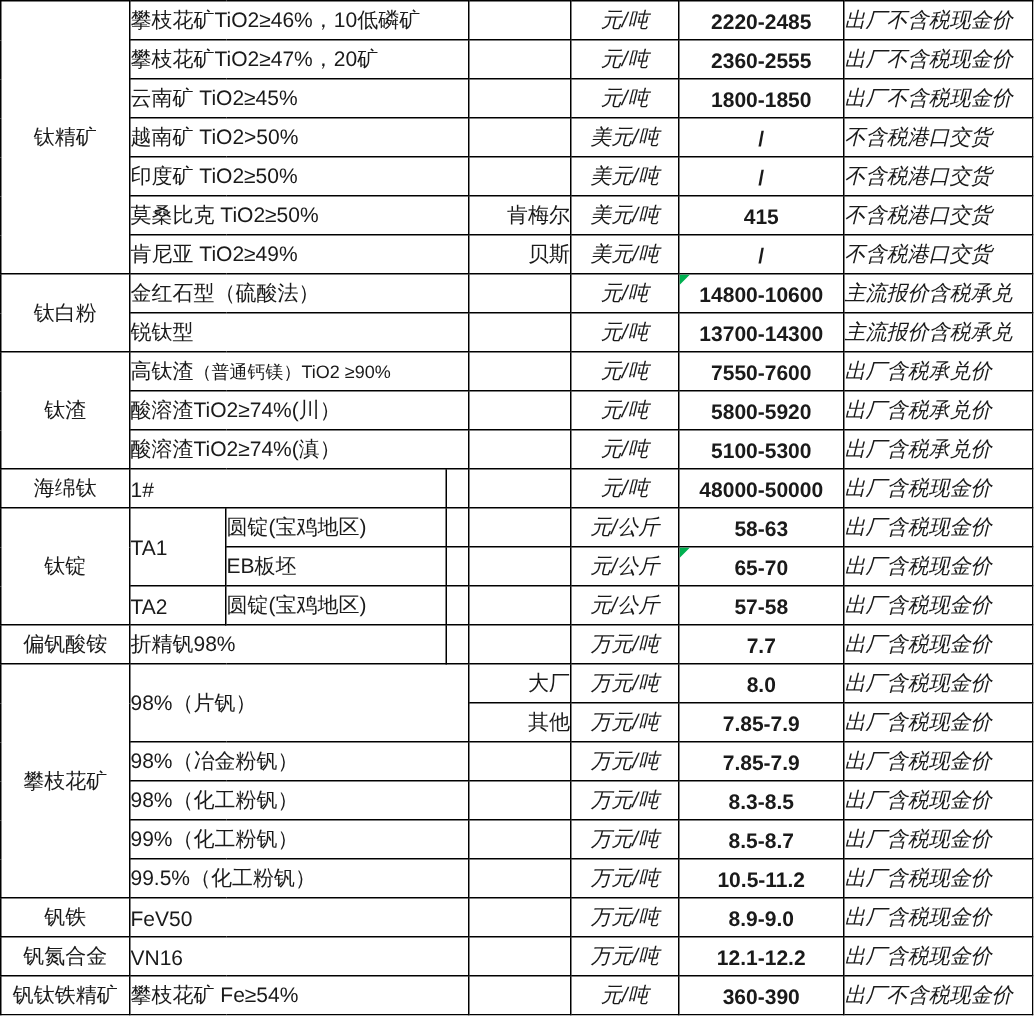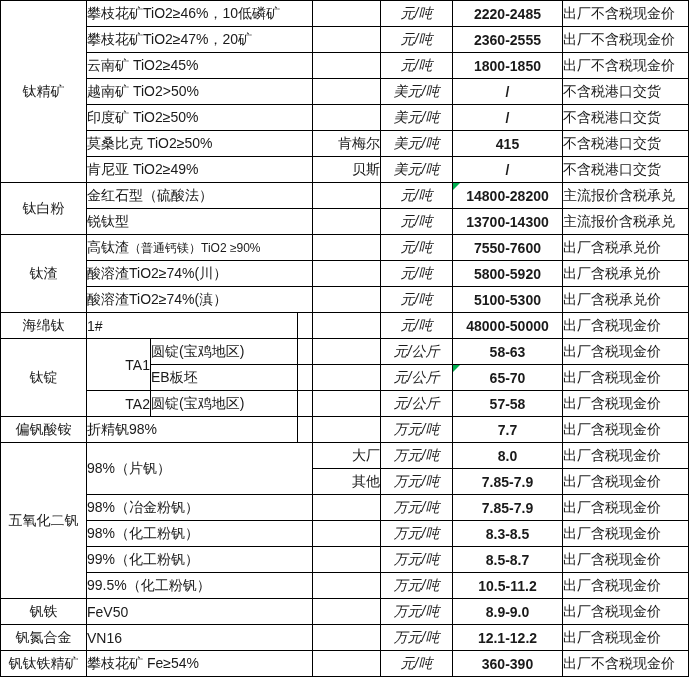--- a/index.html
+++ b/index.html
@@ -16,26 +16,26 @@
     padding: 0;
     height: 25px;
     overflow: hidden;
     white-space: nowrap;
     vertical-align: middle;
     font-size: 14px;
     background: #ffffff;
   }
   td.cat   { text-align: center; font-size: 15px; }
   td.spec  { text-align: left; padding-left: 3px; font-size: 15px; }
-  td.grade { text-align: right; padding-left: 3px; font-size: 15px; }
+  td.grade { text-align: left; padding-left: 3px; font-size: 15px; }
   td.gap   { }
   td.vendor{ text-align: right; font-size: 14px; }
   td.unit  { text-align: center; font-size: 14px; font-style: italic; }
   td.price { text-align: center; font-size: 15px; position: relative; font-weight: bold; }
-  td.terms { text-align: left; padding-left: 2px; font-size: 14px; }
+  td.terms { text-align: left; padding-left: 2px; font-size: 14px; font-style: italic; }
   .small   { font-size: 12px; }
   .marker {
     position: absolute; top: 0; left: 0;
     width: 0; height: 0;
     border-top: 7px solid #00b050;
     border-right: 7px solid transparent;
   }
 </style>
 </head>
 <body>
@@ -103,21 +103,21 @@
       <td class="unit">美元/吨</td>
       <td class="price">/</td>
       <td class="terms">不含税港口交货</td>
     </tr>
 
     <tr>
       <td class="cat" rowspan="2">钛白粉</td>
       <td class="spec" colspan="3">金红石型（硫酸法）</td>
       <td class="vendor"></td>
       <td class="unit">元/吨</td>
-      <td class="price"><span class="marker"></span><span>14800-28200</span></td>
+      <td class="price"><span class="marker"></span><span>14800-10600</span></td>
       <td class="terms">主流报价含税承兑</td>
     </tr>
     <tr>
       <td class="spec" colspan="3">锐钛型</td>
       <td class="vendor"></td>
       <td class="unit">元/吨</td>
       <td class="price">13700-14300</td>
       <td class="terms">主流报价含税承兑</td>
     </tr>
 
@@ -186,21 +186,21 @@
       <td class="cat">偏钒酸铵</td>
       <td class="spec" colspan="2">折精钒98%</td>
       <td class="gap"></td>
       <td class="vendor"></td>
       <td class="unit">万元/吨</td>
       <td class="price">7.7</td>
       <td class="terms">出厂含税现金价</td>
     </tr>
 
     <tr>
-      <td class="cat" rowspan="6">五氧化二钒</td>
+      <td class="cat" rowspan="6">攀枝花矿</td>
       <td class="spec" colspan="3" rowspan="2">98%（片钒）</td>
       <td class="vendor">大厂</td>
       <td class="unit">万元/吨</td>
       <td class="price">8.0</td>
       <td class="terms">出厂含税现金价</td>
     </tr>
     <tr>
       <td class="vendor">其他</td>
       <td class="unit">万元/吨</td>
       <td class="price">7.85-7.9</td>

